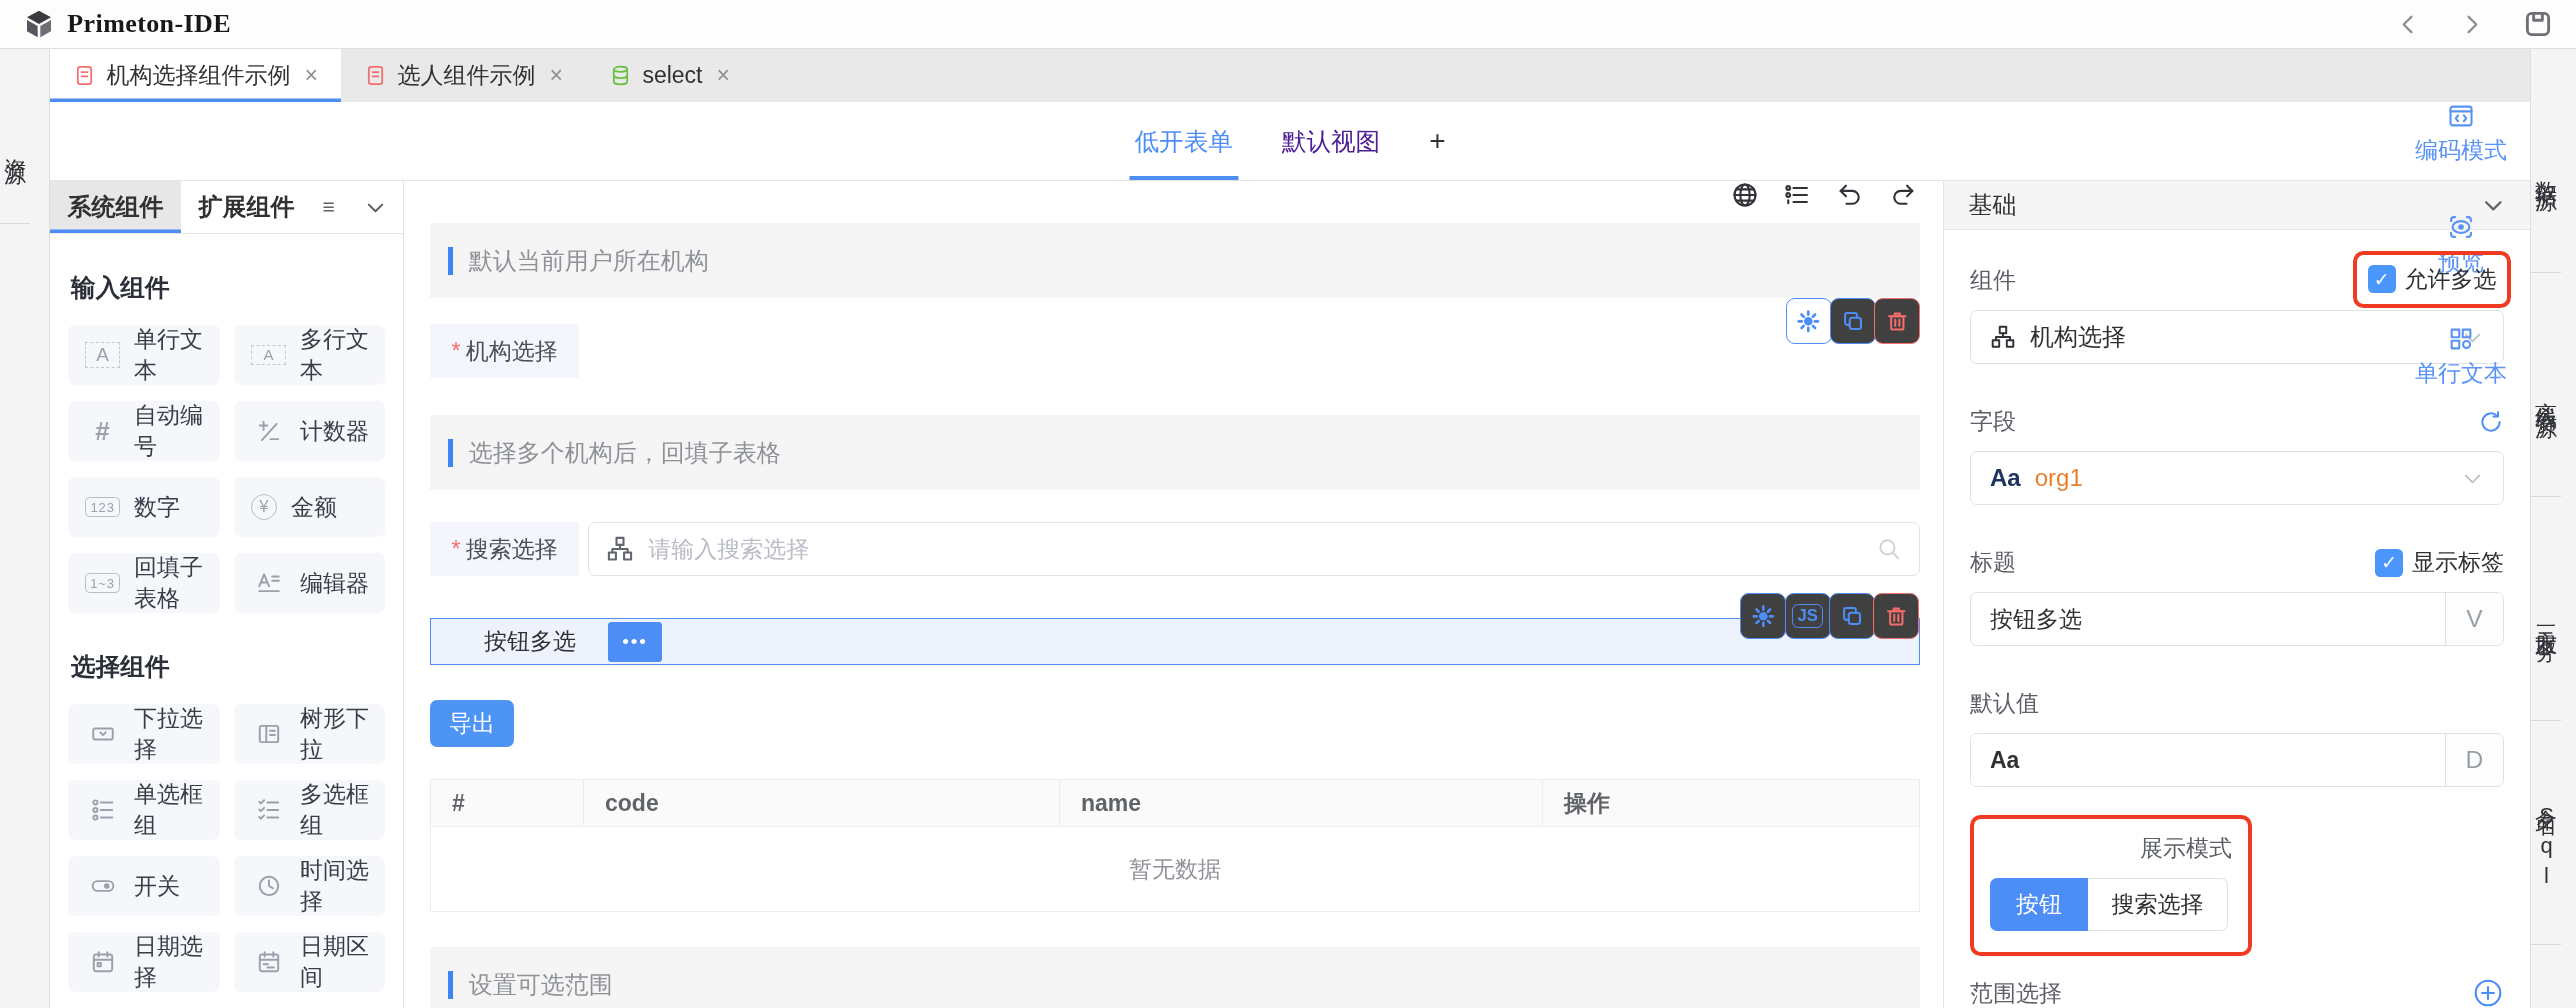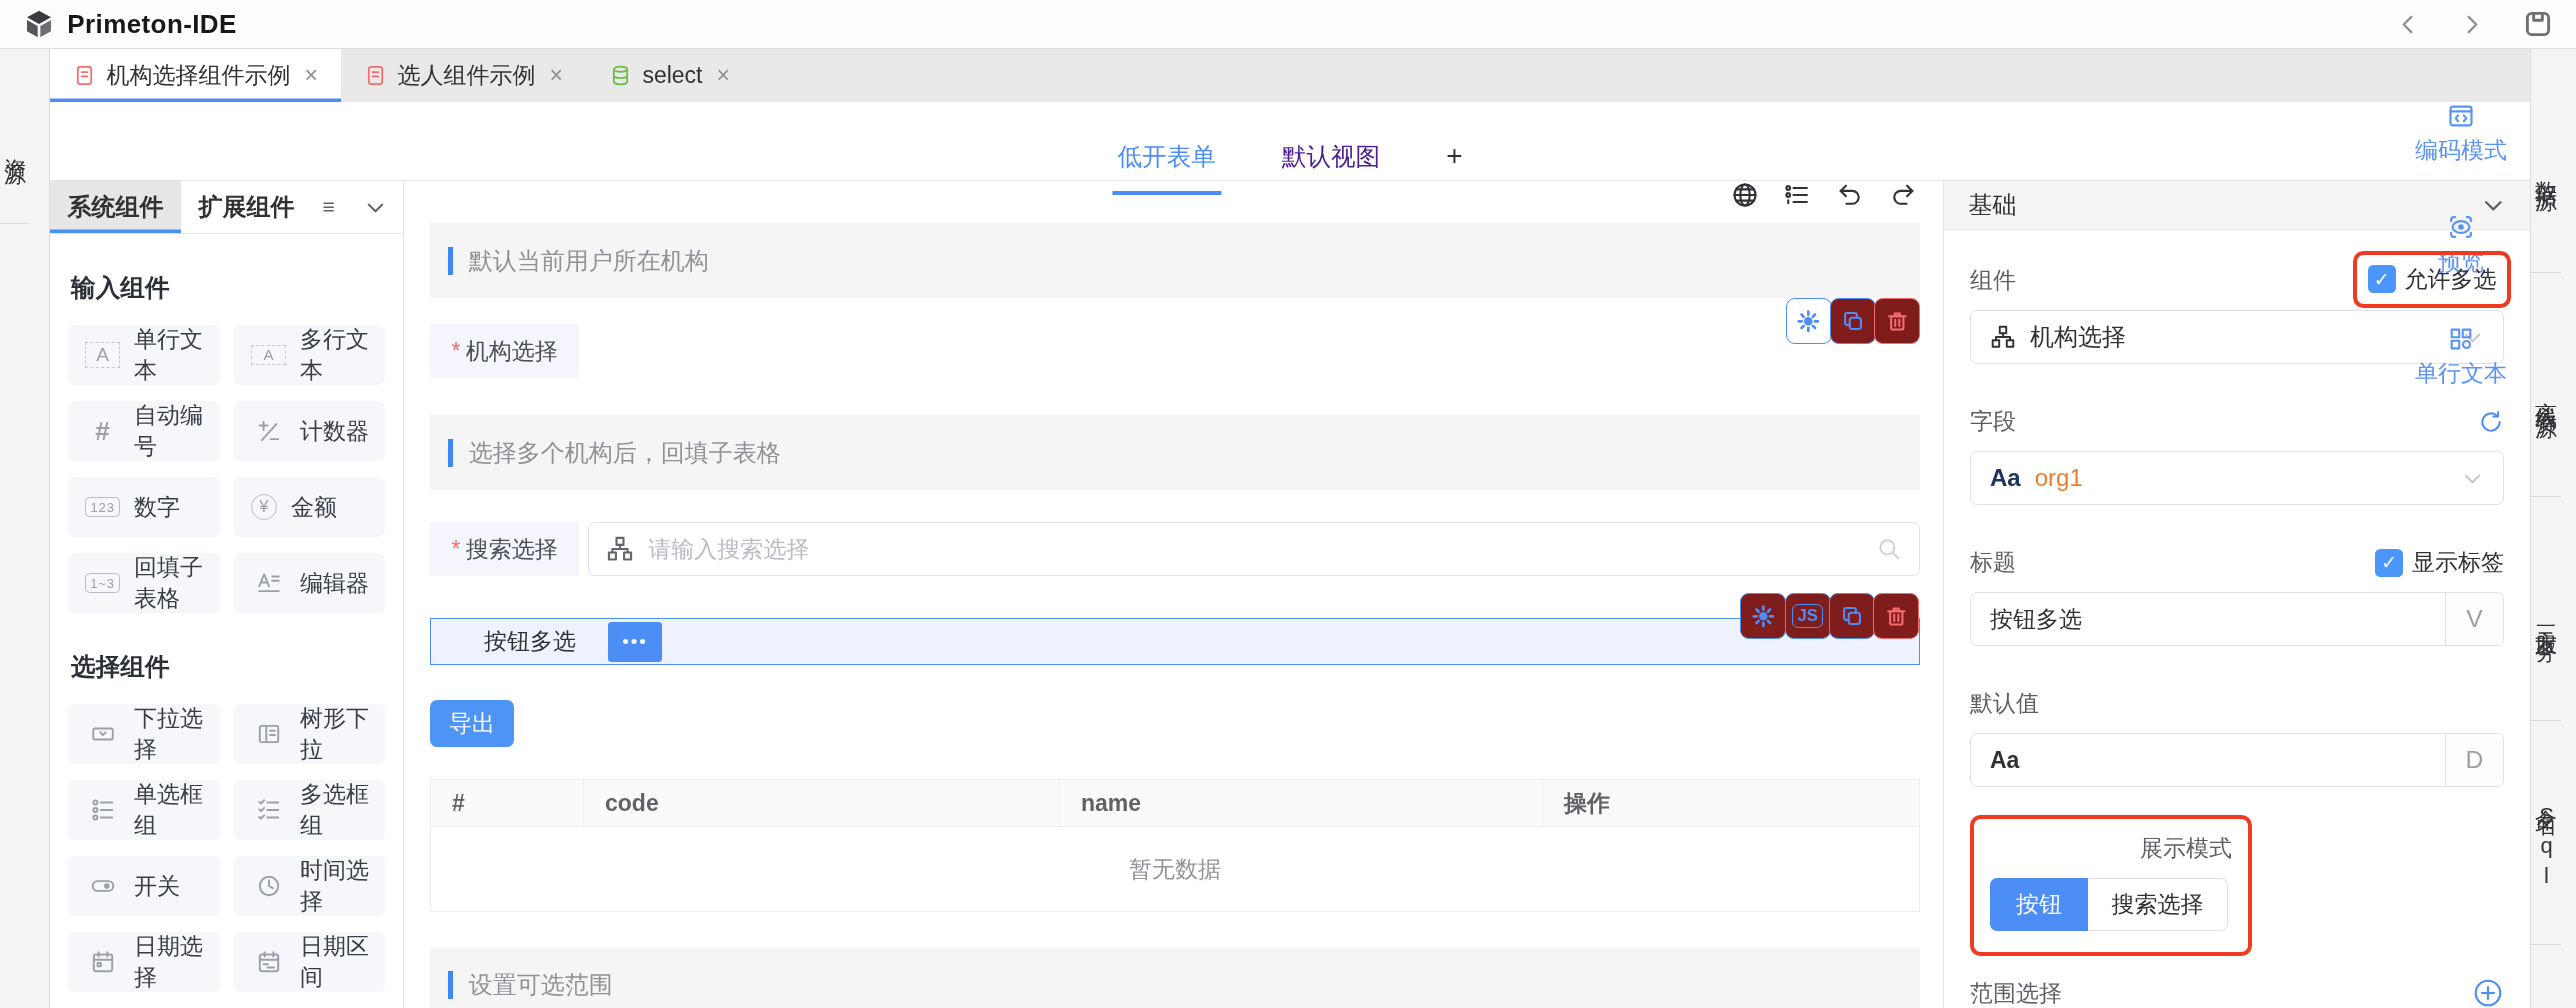--- a/index.html
+++ b/index.html
@@ -5,21 +5,21 @@
   * { margin:0; padding:0; box-sizing:border-box; }
   html,body { background:#fff; }
   .app {
     position:relative; width:2576px; height:1008px; overflow:hidden;
     font-family:"Liberation Sans", sans-serif; color:#303133; background:#fff;
   }
   svg { display:block; }
   .ic { stroke:currentColor; fill:none; stroke-width:1.8; stroke-linecap:round; stroke-linejoin:round; }
 
   
-  .titlebar { height:49px; background:#fdfdfd; border-bottom:0.9px solid #dedede; display:flex; align-items:center; padding:0 23px; }
+  .titlebar { height:49px; background:#fdfdfd; border-bottom:0.9px solid #dedede; display:flex; align-items:center; padding:0 23px;font-family:Liberation Serif, serif; }
   .logo { width:32px; height:32px; margin-right:12.3px; }
   .app-title { font-size:26px; font-weight:700; color:#17181a; letter-spacing:0.4px; }
   .tb-right { margin-left:auto; display:flex; align-items:center; gap:40px; color:#8d9095; }
   .tb-right .navarrow { width:23px; height:23px; }
   .tb-right .saveic { width:30px; height:30px; color:#6d7075; }
 
   
   .bodyrow { display:flex; height:959px; }
   .rail { background:#f4f4f4; flex:0 0 auto; }
   .rail-left  { width:50px; border-right:0.9px solid #dcdcdc; }
@@ -35,21 +35,21 @@
   
   .doc-tabs { height:53px; background:#e9e9e9; display:flex; align-items:stretch; }
   .doc-tab { display:flex; align-items:center; gap:10.5px; padding:0 23px; font-size:23px; color:#303133; position:relative; cursor:default; }
   .doc-tab.active { background:#fff; box-shadow:inset 0 -3.5px 0 #4c8df6; }
   .doc-tab .close { color:#8d9095; font-size:23px; line-height:1; margin-left:3.5px; }
   .ic-doc { width:23px; height:23px; color:#f56c6c; }
   .ic-db  { width:23px; height:23px; color:#6abf40; }
 
   
   .view-bar { height:79px; background:#fff; border-bottom:0.9px solid #e4e4e4; position:relative; }
-  .view-tabs { position:absolute; left:50%; top:15px; height:100%; transform:translateX(-50%); display:flex; align-items:center; gap:66px; }
+  .view-tabs { position:absolute; left:50%; top:0; height:100%; transform:translateX(-50%); display:flex; align-items:center; gap:49px; }
   .view-tab { font-size:24.6px; color:#4c1d95; height:100%; display:flex; align-items:center; position:relative; }
   .view-tab.active { color:#4c8df6; }
   .view-tab.active:after { content:""; position:absolute; left:-5.3px; right:-5.3px; bottom:0; height:4.4px; background:#4c8df6; }
   .view-add { font-size:28px; color:#303133; }
   .view-actions { position:absolute; right:23px; top:0; height:100%; display:flex; align-items:center; gap:47px;flex-direction:column; }
   .v-action { display:flex; flex-direction:column; align-items:center; gap:5.3px; color:#5a93f6; }
   .v-action svg { width:28px; height:28px; }
   .v-action .lbl { font-size:23px; }
 
   
@@ -88,21 +88,21 @@
 
   .field-row { display:flex; align-items:center; position:relative; margin:0; flex:0 0 auto; }
   .f-label { width:149px; height:54px; background:#f4f5fd; display:flex; align-items:center; justify-content:center; gap:5.3px; font-size:23px; color:#4a4f58; flex:0 0 auto; }
   .star { color:#f56c6c; font-size:23px; }
   .f-input { flex:1; height:54px; margin-left:8.8px; border:1.8px solid #e0e2e8; border-radius:7px; display:flex; align-items:center; padding:0 17.5px; gap:14px; background:#fff; }
   .f-input .ph { font-size:23px; color:#b9bcc4; }
   .f-input .orgic { width:28px; height:28px; color:#62666e; }
   .f-input .mag { margin-left:auto; width:26px; height:26px; color:#cfd2d8; }
 
   .float-actions { position:absolute; top:-26px; right:0; display:flex; z-index:5; }
-  .fab { width:46px; height:46px; border-radius:8.8px; background:#7f1d1d; border:1.8px solid #4c8df6; display:flex; align-items:center; justify-content:center; color:#4c8df6; margin-left:-1.8px; }
+  .fab { width:46px; height:46px; border-radius:8.8px; background:#404040; border:1.8px solid #4c8df6; display:flex; align-items:center; justify-content:center; color:#4c8df6; margin-left:-1.8px; }
   .fab svg { width:24.6px; height:24.6px; }
   .fab.danger { border-color:#f56c6c; color:#f56c6c; }
   .fab .jsbox { font-size:16.7px; font-weight:700; border:1.8px solid #4c8df6; border-radius:6.1px; padding:0.9px 4.4px; }
 
   .sel-row { margin-top:42px; height:47px; border:1.8px solid #4c8df6; background:#eef2fd; display:flex; align-items:center; position:relative; flex:0 0 auto; }
   .sel-row .lbl { margin-left:53px; font-size:23px; color:#303133; }
   .more-btn { margin-left:32px; width:54px; height:40px; background:#4c8df6; border-radius:3.5px; color:#fff; display:flex; align-items:center; justify-content:center; font-size:19px; letter-spacing:1.8px; }
 
   .export-btn { margin-top:35px; width:84px; height:47px; background:#4e94f4; color:#fff; font-size:23px; border-radius:7px; display:flex; align-items:center; justify-content:center; flex:0 0 auto; }
 

